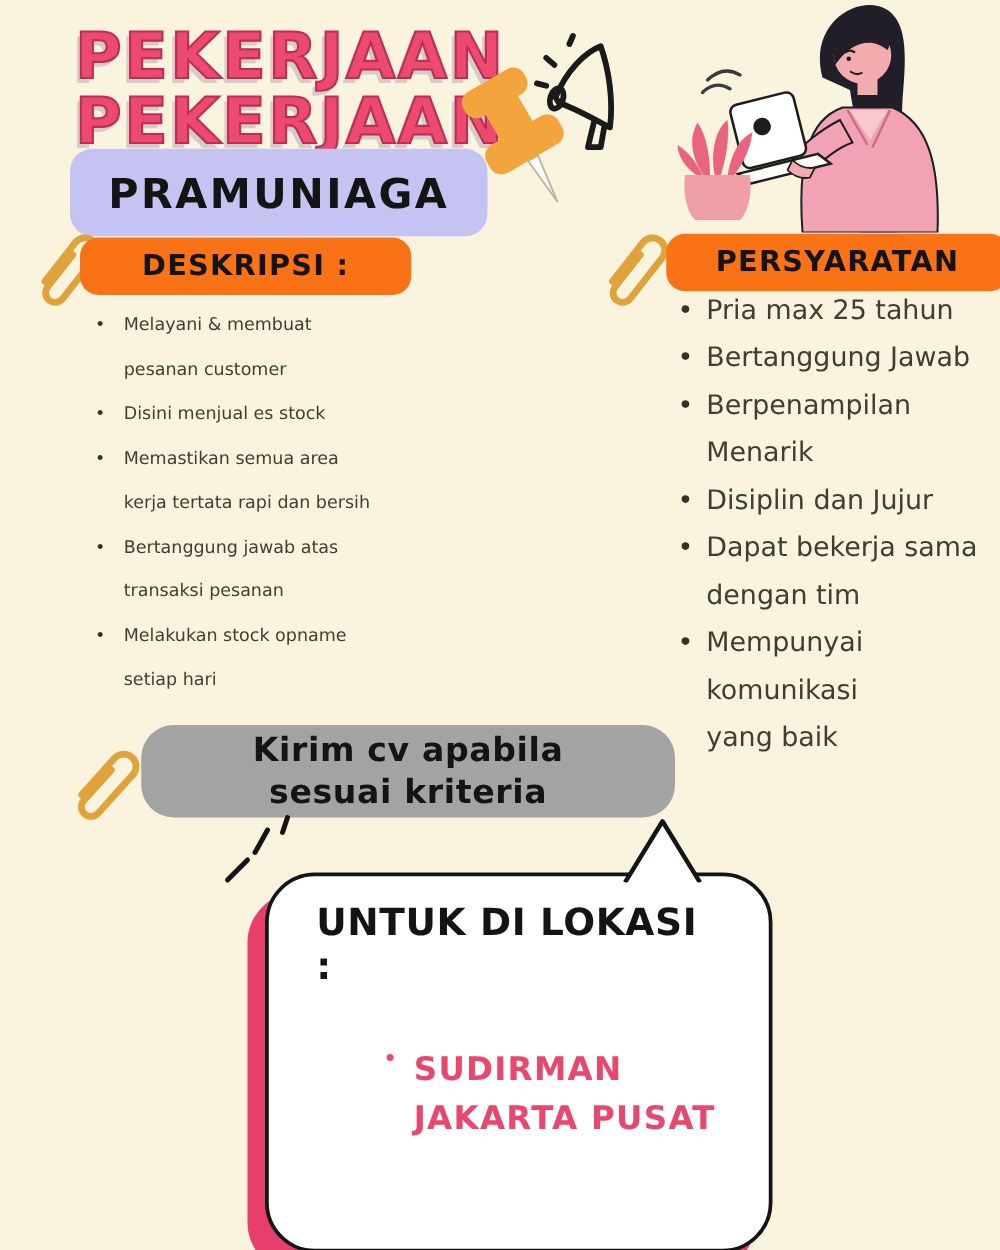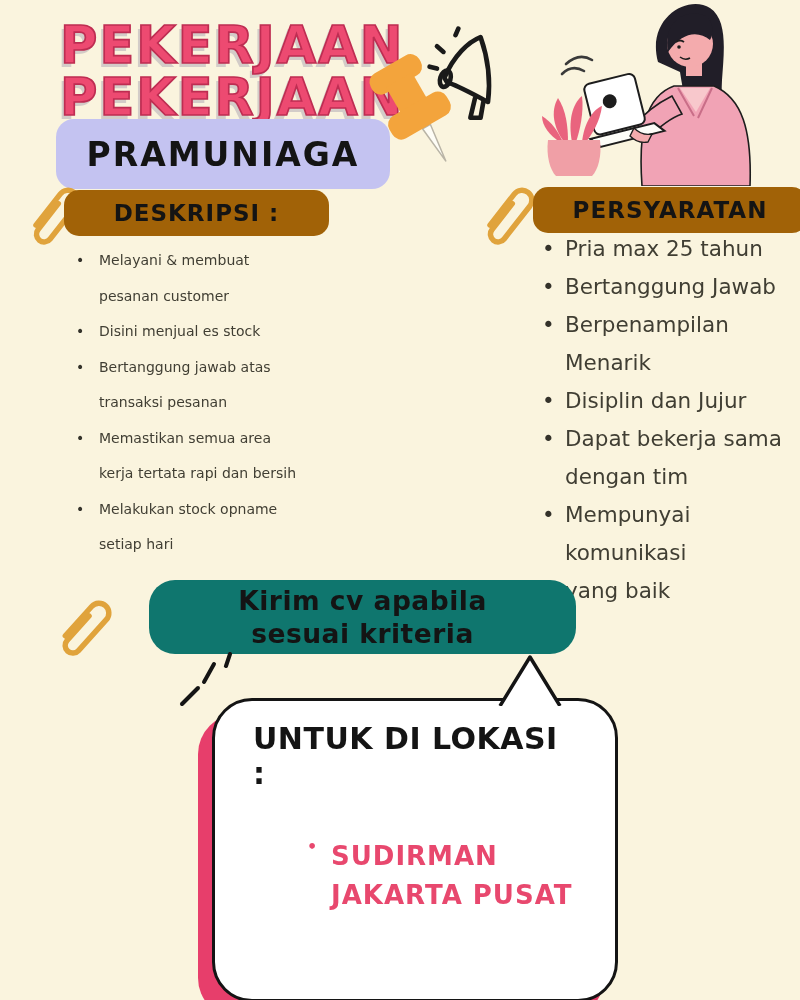--- a/index.html
+++ b/index.html
@@ -31,21 +31,21 @@
   .pushpin { position:absolute; left:360px; top:46px; width:108px; height:130px; }
   .megaphone { position:absolute; left:424px; top:26px; width:102px; height:100px; }
   .illustration { position:absolute; left:538px; top:0; width:222px; height:186px; }
   .clip { position:absolute; width:58px; height:70px; }
   .clip-desc { left:26px; top:180px; transform:rotate(38deg); }
   .clip-req  { left:480px; top:180px; transform:rotate(38deg); }
   .clip-cta  { left:56px; top:592px; transform:rotate(42deg); }
 
   
   .section-pill {
-    position:absolute; height:46px; background:#a16207; border-radius:15px;
+    position:absolute; height:46px; background:#f97316; border-radius:15px;
     display:flex; align-items:center; justify-content:center;
   }
   .section-pill span {
     font-size:23px; font-weight:800; letter-spacing:1px; color:#141414;
   }
   .pill-desc { left:64px; top:190px; width:265px; }
   .pill-req  { left:533px; top:187px; width:274px; }
 
   
   ul.bullets { list-style:none; position:absolute; }
@@ -54,24 +54,23 @@
     content:"\2022"; position:absolute; left:4px; top:0; color:#34322a;
   }
   .ln { display:block; }
   .ln:empty { display:none; }
   .list-desc { left:72px; top:243px; width:308px; font-size:14px; line-height:35.5px; }
   .list-req  { left:538px; top:230px; width:268px; font-size:21.5px; line-height:38px; }
 
   
   .cta-pill {
     position:absolute; left:113px; top:580px; width:427px; height:74px;
-    background:#0f766e; border-radius:26px;
+    background:#a3a3a3; border-radius:26px;
     display:flex; align-items:center; justify-content:center; text-align:center;
     padding:12px 42px;
-    margin-left:36px;
   }
   .cta-pill span {
     font-size:26.5px; font-weight:800; color:#141414; line-height:33px;
     letter-spacing:0.5px;
   }
 
   
   .emphasis { position:absolute; left:176px; top:652px; width:72px; height:62px; }
 
   
@@ -185,26 +184,26 @@
   <ul class="bullets list-desc">
     <li>
       <span class="ln">Melayani &amp; membuat</span>
       <span class="ln">pesanan customer</span>
     </li>
     <li>
       <span class="ln">Disini menjual es stock</span>
 
     </li>
     <li>
+      <span class="ln">Memastikan semua area</span>
+      <span class="ln">kerja tertata rapi dan bersih</span>
+    </li>
+    <li>
       <span class="ln">Bertanggung jawab atas</span>
       <span class="ln">transaksi pesanan</span>
-    </li>
-    <li>
-      <span class="ln">Memastikan semua area</span>
-      <span class="ln">kerja tertata rapi dan bersih</span>
     </li>
     <li>
       <span class="ln">Melakukan stock opname</span>
       <span class="ln">setiap hari</span>
     </li>
   </ul>
 
   <svg class="clip clip-req" viewBox="0 0 44 64">
     <path d="M14,50 L14,14 a9,9 0 0 1 18,0 L32,52 a7,7 0 0 1 -14,0 L18,22" fill="none" stroke="#E0A33C" stroke-width="5" stroke-linecap="round"></path>
   </svg>

